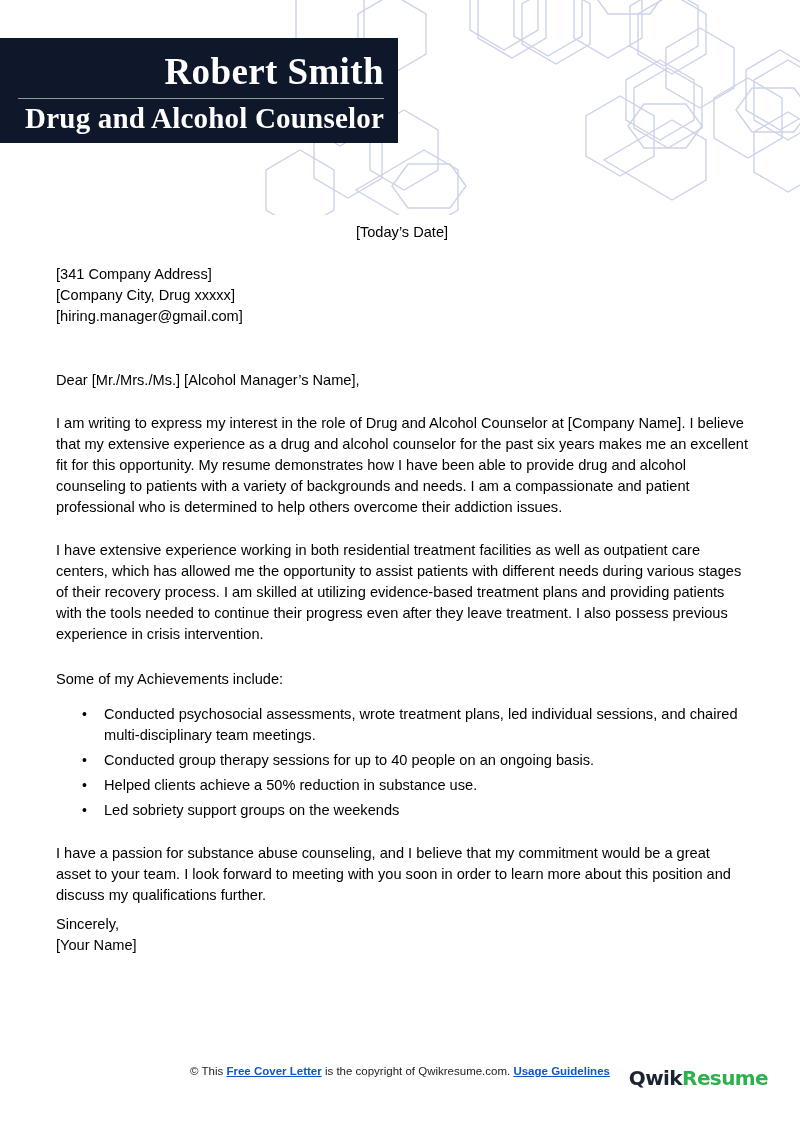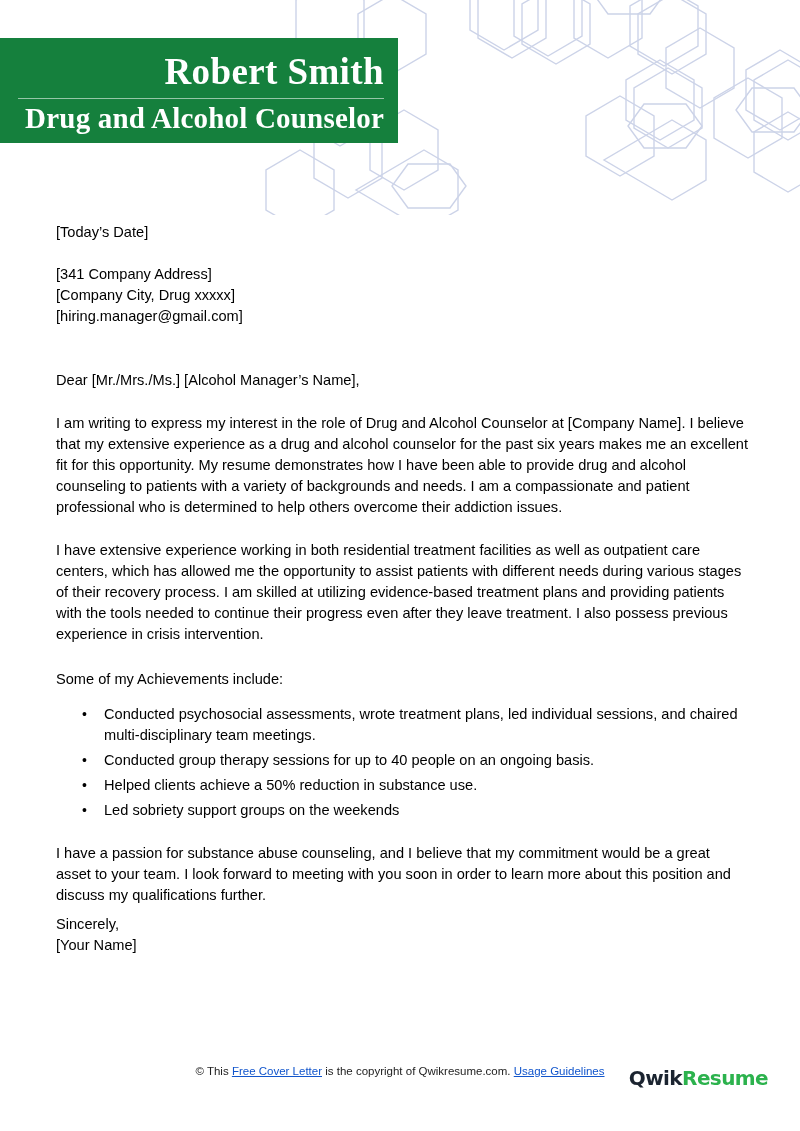--- a/index.html
+++ b/index.html
@@ -32,21 +32,21 @@
   }
   .header-deco svg { display: block; }
 
   
   .name-banner {
     position: absolute;
     left: 0;
     top: 38px;
     width: 398px;
     height: 105px;
-    background: #15803d;
+    background: #0f172a;
     box-sizing: border-box;
     display: flex;
     flex-direction: column;
     justify-content: center;
     align-items: flex-end;
     padding: 0 14px 0 0;
   }
   .name-banner .nb-name {
     font-family: "Liberation Serif", serif;
     font-weight: bold;
@@ -80,21 +80,21 @@
     width: 692px;
     color: #000000;
     font-size: 14.6px;
     line-height: 21px;
   }
   .meta-line {
     font-size: 14.6px;
     line-height: 21px;
     white-space: nowrap;
   }
-  .block-date { margin-bottom: 21px; }
+  .block-date { margin-bottom: 21px; text-align: center; }
   .address-block { margin-bottom: 0; }
   .salutation { margin-top: 43px; }
   .para {
     margin-top: 22px;
     text-align: left;
   }
   .achv-intro { margin-top: 24px; }
 
   ul.achievements {
     list-style: none;
@@ -131,21 +131,21 @@
     left: 0;
     top: 8px;
     width: 800px;
     text-align: center;
     font-size: 11.5px;
     line-height: 16px;
     color: #222222;
   }
   .footer-credit a {
     color: #1155cc;
-    font-weight: normal;
+    font-weight: bold;
     text-decoration: underline;
   }
   .footer-logo {
     position: absolute;
     right: 32px;
     top: 6px;
     font-family: "DejaVu Sans", sans-serif;
     font-size: 20px;
     font-weight: bold;
     letter-spacing: -0.6px;

